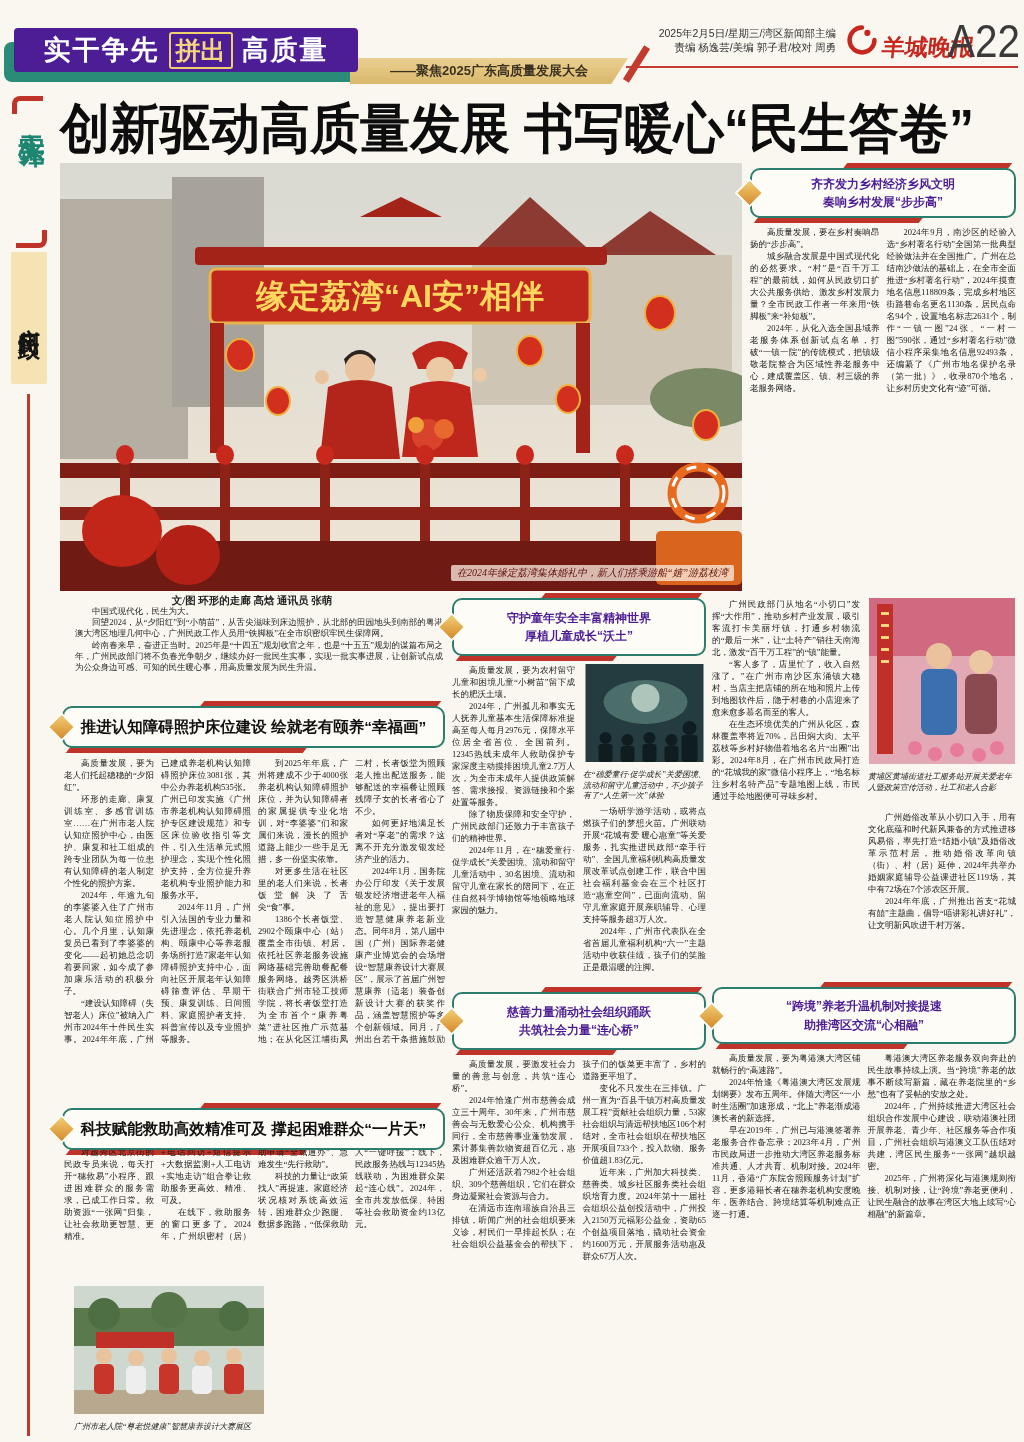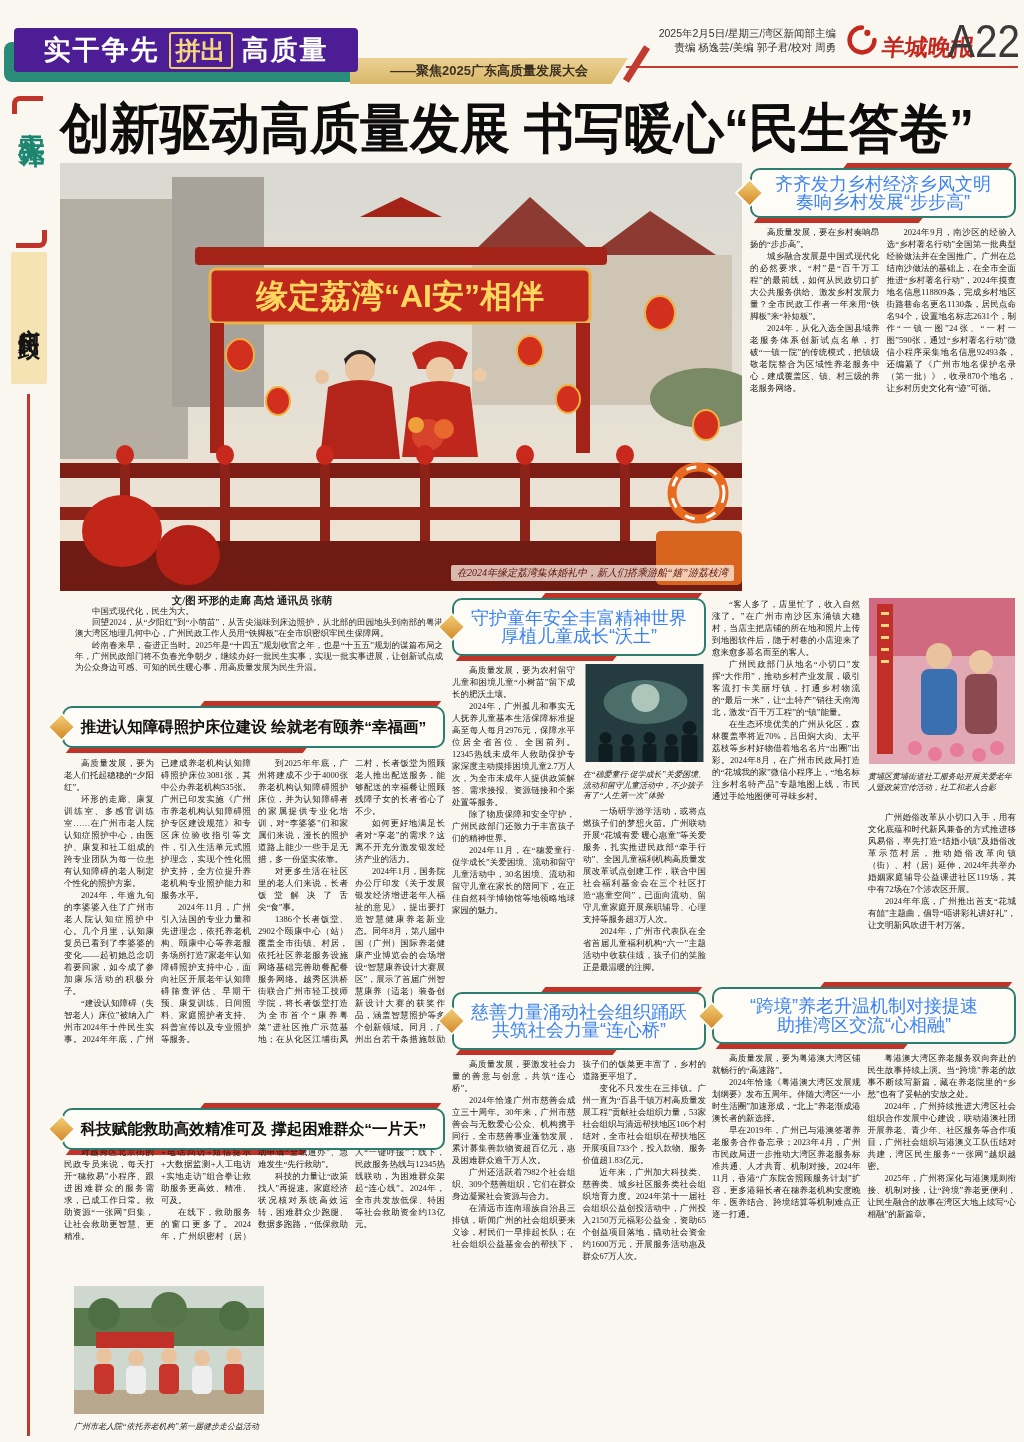--- a/index.html
+++ b/index.html
@@ -56,21 +56,21 @@
   
   .hwrap{position:absolute;}
   .hwrap .rib1{position:absolute;top:-5px;right:8px;width:62%;height:11px;background:#bf3328;transform:skewX(-38deg);}
   .hwrap .rib2{position:absolute;bottom:-5px;left:8px;width:62%;height:11px;background:#bf3328;transform:skewX(-38deg);}
   .hbox{position:relative;width:100%;height:100%;background:#fefcf6;border:2px solid #2c7d6e;border-radius:10px;
         display:flex;flex-direction:column;align-items:center;justify-content:center;z-index:1;box-sizing:border-box;}
   .dia{position:absolute;left:-9px;top:50%;width:17px;height:17px;z-index:2;
        background:linear-gradient(135deg,#f2cd74,#d48a2a);transform:translateY(-50%) rotate(45deg);
        box-shadow:0 0 0 2px #fdfcf6;}
   .t-single{font-size:15.5px;font-weight:900;color:#111;font-family:"Liberation Sans",sans-serif;white-space:nowrap;}
-  .t-line{font-size:18px;line-height:18.5px;font-weight:400;color:#3b82f6;font-family:"Liberation Sans",sans-serif;white-space:nowrap;}
+  .t-line{font-size:12px;line-height:18.5px;font-weight:700;color:#4c1d95;font-family:"Liberation Sans",sans-serif;white-space:nowrap;}
   
   .inphoto{width:100%;display:block;}
   .tech-photo{position:absolute;left:10px;top:176px;width:190px;background:#faf7f0;z-index:2;}
 </style>
 </head>
 <body>
 
 <div class="page">
 
   <div class="badge-teal"></div>
@@ -236,21 +236,21 @@
         <circle cx="62" cy="72" r="8" fill="#e8c39e"></circle>
           <rect x="52" y="80" width="20" height="28" rx="5" fill="#eeeeee"></rect>
         <circle cx="95" cy="70" r="8" fill="#e8c39e"></circle>
           <rect x="85" y="78" width="20" height="30" rx="5" fill="#c8352a"></rect>
         <circle cx="128" cy="72" r="8" fill="#e8c39e"></circle>
           <rect x="118" y="80" width="20" height="28" rx="5" fill="#eeeeee"></rect>
         <circle cx="160" cy="70" r="8" fill="#e8c39e"></circle>
           <rect x="150" y="78" width="20" height="30" rx="5" fill="#c8352a"></rect>
       </g>
     </svg>
-    <div class="cap">广州市老人院“依托养老机构”第一届健步走公益活动</div>
+    <div class="cap">广州市老人院“尊老悦健康”智慧康养设计大赛展区</div>
   </div>
 
   <div class="hwrap" style="left:452px;top:598px;width:254px;height:58px;">
     <div class="rib1"></div>
     <div class="rib2"></div>
     <div class="hbox">
       <span class="t-line">守护童年安全丰富精神世界</span>
       <span class="t-line">厚植儿童成长“沃土”</span>
     </div>
     <div class="dia"></div>
@@ -316,22 +316,22 @@
     <div class="dia"></div>
   </div>
   <div class="flow" style="left:750px;top:226px;width:266px;height:364px;column-count:2;">
       <p>高质量发展，要在乡村奏响昂扬的“步步高”。</p>
       <p>城乡融合发展是中国式现代化的必然要求。“村”是“百千万工程”的最前线，如何从民政切口扩大公共服务供给、激发乡村发展力量？全市民政工作者一年来用“铁脚板”来“补短板”。</p>
       <p>2024年，从化入选全国县域养老服务体系创新试点名单，打破“一镇一院”的传统模式，把镇级敬老院整合为区域性养老服务中心，建成覆盖区、镇、村三级的养老服务网络。</p>
       <p>2024年9月，南沙区的经验入选“乡村著名行动”全国第一批典型经验做法并在全国推广。广州在总结南沙做法的基础上，在全市全面推进“乡村著名行动”，2024年摸查地名信息118809条，完成乡村地区街路巷命名更名1130条，居民点命名94个，设置地名标志2631个，制作“一镇一图”24张、“一村一图”590张，通过“乡村著名行动”微信小程序采集地名信息92493条，还编纂了《广州市地名保护名录（第一批）》，收录870个地名，让乡村历史文化有“迹”可循。</p>
     </div>
   <div class="cols" style="left:712px;top:598px;width:304px;height:382px;">
     <div class="col">
+        <p>广州民政部门从地名“小切口”发挥“大作用”，推动乡村产业发展，吸引客流打卡美丽圩镇，打通乡村物流的“最后一米”，让“土特产”销往天南海北，激发“百千万工程”的“镇”能量。</p>
         <p>“客人多了，店里忙了，收入自然涨了。”在广州市南沙区东涌镇大稳村，当店主把店铺的所在地和照片上传到地图软件后，隐于村巷的小店迎来了愈来愈多慕名而至的客人。</p>
-        <p>广州民政部门从地名“小切口”发挥“大作用”，推动乡村产业发展，吸引客流打卡美丽圩镇，打通乡村物流的“最后一米”，让“土特产”销往天南海北，激发“百千万工程”的“镇”能量。</p>
         <p>在生态环境优美的广州从化区，森林覆盖率将近70%，吕田焖大肉、太平荔枝等乡村好物借着地名名片“出圈”出彩。2024年8月，在广州市民政局打造的“花城我的家”微信小程序上，“地名标注乡村名特产品”专题地图上线，市民通过手绘地图便可寻味乡村。</p>
       </div>
     <div class="col">
       <svg class="inphoto" viewBox="0 0 146 166" height="166">
         <rect width="146" height="166" fill="#e2a8b4"></rect>
         <rect width="146" height="58" fill="#d06a80"></rect>
         <rect x="8" y="6" width="16" height="150" fill="#c03028"></rect>
         <g fill="#f5d67e">
             <rect x="12" y="14" width="8" height="3"></rect>
             <rect x="12" y="26" width="8" height="3"></rect>

